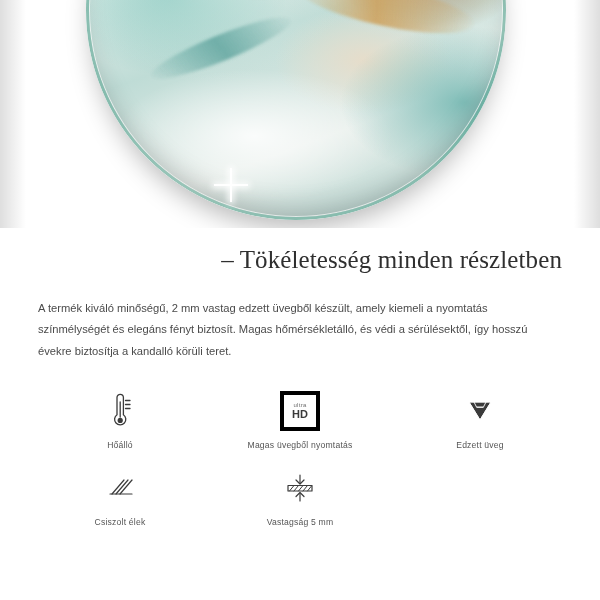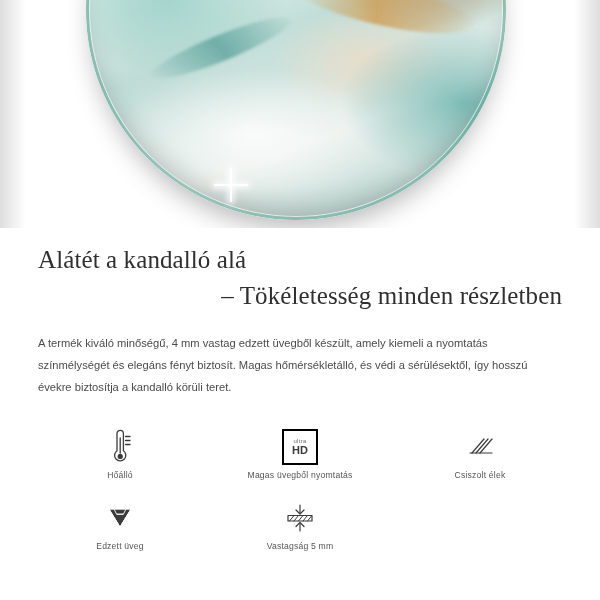--- a/index.html
+++ b/index.html
@@ -174,30 +174,30 @@
     justify-content: flex-start;
   }
   .feature-icon {
     height: 44px;
     display: flex;
     align-items: center;
     justify-content: center;
     color: #3b3b3b;
   }
   .feature-label {
-    margin-top: 1px;
+    margin-top: 7px;
     font-size: 8.6px;
     color: #555555;
     text-align: center;
     letter-spacing: 0.2px;
   }
   .ultrahd-badge {
     width: 32px;
     height: 32px;
-    border: 2px solid #000000;
+    border: 4px solid #000000;
     display: flex;
     flex-direction: column;
     align-items: center;
     justify-content: center;
     line-height: 1;
   }
   .ultrahd-badge .u1 {
     font-size: 6px;
     letter-spacing: 0.3px;
     color: #6d6d6d;
@@ -223,24 +223,23 @@
     <div class="mat-gloss"></div>
     <div class="mat-rim"></div>
   </div>
   <div class="sparkle"></div>
   <div class="hero-frame-left"></div>
   <div class="hero-frame-right"></div>
 </div>
 
 <div class="content">
   <h1 class="headline">
-    <span class="l1">Alátét a kandalló alá</span>
     <span class="l2">– Tökéletesség minden részletben</span>
   </h1>
-  <p class="body-copy">A termék kiváló minőségű, 4 mm vastag edzett üvegből készült, amely kiemeli a nyomtatás színmélységét és elegáns fényt biztosít. Magas hőmérsékletálló, és védi a sérülésektől, így hosszú évekre biztosítja a kandalló körüli teret.</p>
+  <p class="body-copy">A termék kiváló minőségű, 2 mm vastag edzett üvegből készült, amely kiemeli a nyomtatás színmélységét és elegáns fényt biztosít. Magas hőmérsékletálló, és védi a sérülésektől, így hosszú évekre biztosítja a kandalló körüli teret.</p>
 </div>
 
 <div class="features">
 
   <div class="feature">
     <span class="feature-icon">
       <svg width="30" height="38" viewBox="0 0 30 38" fill="none" stroke="#3b3b3b" stroke-width="1.3" stroke-linecap="round">
         <path d="M12 5.5a3.2 3.2 0 0 1 6.4 0v17.2a5.6 5.6 0 1 1-6.4 0z"></path>
         <line x1="15.2" y1="10" x2="15.2" y2="25"></line>
         <circle cx="15.2" cy="28.4" r="2.6" fill="#3b3b3b" stroke="none"></circle>
@@ -258,38 +257,38 @@
         <span class="u1">ultra</span>
         <span class="u2">HD</span>
       </span>
     </span>
     <span class="feature-label">Magas üvegből nyomtatás</span>
   </div>
 
 
   <div class="feature">
     <span class="feature-icon">
+      <svg width="34" height="32" viewBox="0 0 34 32" fill="#3b3b3b" stroke="#ffffff" stroke-width="0.9" stroke-linejoin="round">
+        <path d="M6 7h22l-11 18z"></path>
+        <path d="M6 7 17 25 M28 7 17 25 M6 7h22 M11 7l2.6 5.2h6.8L23 7 M13.6 12.2h6.8" fill="none" stroke="#ffffff"></path>
+      </svg>
+    </span>
+    <span class="feature-label">Edzett üveg</span>
+  </div>
+
+  <div class="feature">
+    <span class="feature-icon">
       <svg width="34" height="32" viewBox="0 0 34 32" fill="none" stroke="#3b3b3b" stroke-width="1.2" stroke-linecap="round">
         <line x1="9" y1="22" x2="21" y2="8"></line>
         <line x1="13" y1="22" x2="25" y2="8"></line>
         <line x1="17" y1="22" x2="29" y2="8"></line>
         <line x1="7" y1="22" x2="29" y2="22"></line>
       </svg>
     </span>
     <span class="feature-label">Csiszolt élek</span>
-  </div>
-
-  <div class="feature">
-    <span class="feature-icon">
-      <svg width="34" height="32" viewBox="0 0 34 32" fill="#3b3b3b" stroke="#ffffff" stroke-width="0.9" stroke-linejoin="round">
-        <path d="M6 7h22l-11 18z"></path>
-        <path d="M6 7 17 25 M28 7 17 25 M6 7h22 M11 7l2.6 5.2h6.8L23 7 M13.6 12.2h6.8" fill="none" stroke="#ffffff"></path>
-      </svg>
-    </span>
-    <span class="feature-label">Edzett üveg</span>
   </div>
 
   <div class="feature">
     <span class="feature-icon">
       <svg width="36" height="34" viewBox="0 0 36 34" fill="none" stroke="#3b3b3b" stroke-width="1.2" stroke-linecap="round" stroke-linejoin="round">
         <line x1="18" y1="4" x2="18" y2="12"></line>
         <path d="M14 9 18 13 22 9"></path>
         <rect x="6" y="14.5" width="24" height="5.5" stroke="#3b3b3b"></rect>
         <path d="M7.5 20 12 14.5 M12 20 16.5 14.5 M16.5 20 21 14.5 M21 20 25.5 14.5 M25.5 20 29.5 15" stroke="#3b3b3b" stroke-width="1"></path>
         <line x1="18" y1="30" x2="18" y2="22.5"></line>

